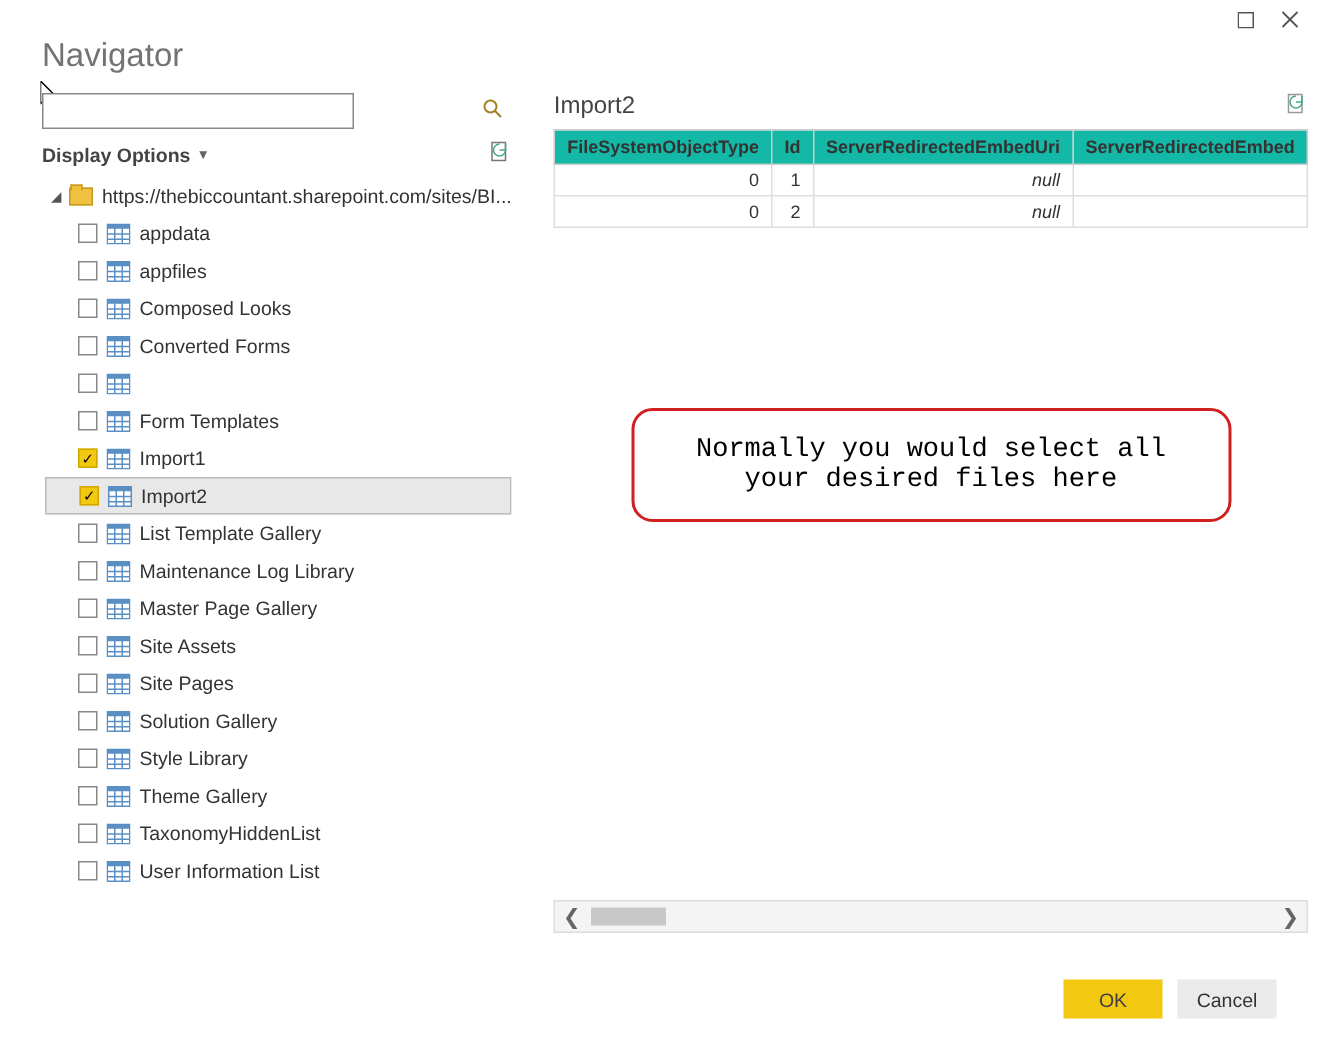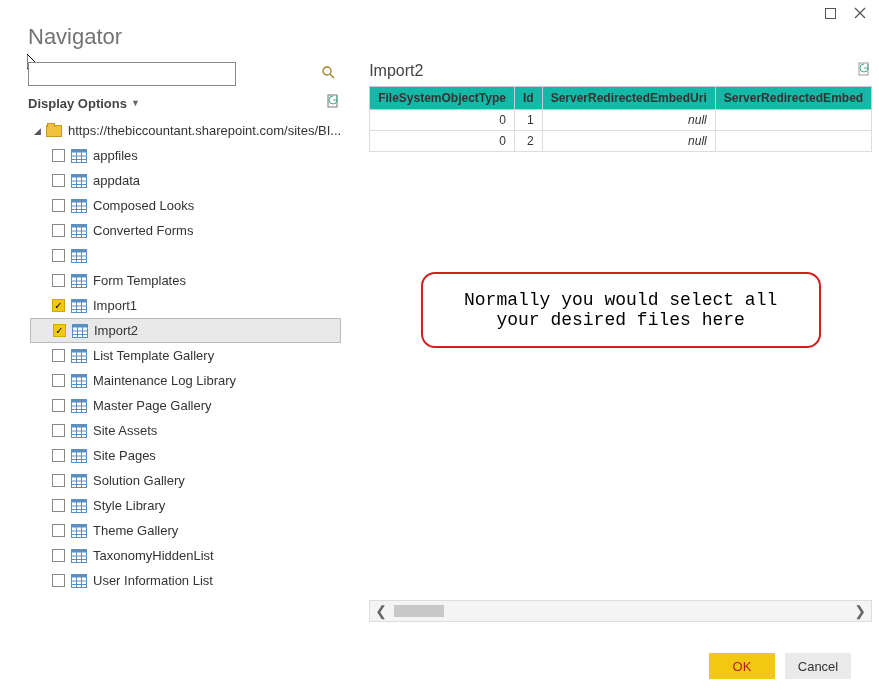--- a/index.html
+++ b/index.html
@@ -52,21 +52,21 @@
 
 .annotation { margin: 120px auto 0 auto; width: 400px; border: 2px solid #d02020; border-radius: 14px; padding: 16px 20px; text-align: center; font-size: 18px; font-family: Liberation Mono, monospace; color: #000; }
 
 .hscroll { margin-top: auto; height: 22px; background: #f4f4f4; border: 1px solid #ddd; display: flex; align-items: center; }
 .hscroll-arrow { width: 22px; text-align: center; color: #666; font-size: 14px; cursor: pointer; }
 .hscroll-thumb { width: 50px; height: 12px; background: #c8c8c8; margin-left: 2px; }
 .hscroll-track { flex: 1; }
 
 .footer { position: absolute; bottom: 20px; right: 28px; display: flex; gap: 10px; }
 .btn { min-width: 66px; height: 26px; border: none; font-size: 13px; cursor: pointer; }
-.btn-ok { background: #f2c811; color: #b91c1c; }
+.btn-ok { background: #f2c811; color: #404040; }
 .btn-cancel { background: #eaeaea; color: #333; }
 </style>
 </head>
 <body>
 
 <div class="titlebar">
   <div class="titlebar-btn">
     <svg width="11" height="11">
         <rect x="0.5" y="0.5" width="10" height="10" fill="none" stroke="#555"></rect>
       </svg>
@@ -128,35 +128,35 @@
               <span class="table-icon">
                 <svg width="16" height="14">
                   <rect x="0.5" y="0.5" width="15" height="13" fill="#fff" stroke="#5a8fc4"></rect>
                   <rect x="0.5" y="0.5" width="15" height="3" fill="#5a8fc4"></rect>
                   <line x1="5.5" y1="0.5" x2="5.5" y2="13.5" stroke="#5a8fc4"></line>
                   <line x1="10.5" y1="0.5" x2="10.5" y2="13.5" stroke="#5a8fc4"></line>
                   <line x1="0.5" y1="7" x2="15.5" y2="7" stroke="#5a8fc4"></line>
                   <line x1="0.5" y1="10.5" x2="15.5" y2="10.5" stroke="#5a8fc4"></line>
                 </svg>
               </span>
+              <span class="node-label">appdata</span>
+            </div>
+            <div class="tree-node level1">
+              <span class="chk"></span>
+              <span class="table-icon">
+                <svg width="16" height="14">
+                  <rect x="0.5" y="0.5" width="15" height="13" fill="#fff" stroke="#5a8fc4"></rect>
+                  <rect x="0.5" y="0.5" width="15" height="3" fill="#5a8fc4"></rect>
+                  <line x1="5.5" y1="0.5" x2="5.5" y2="13.5" stroke="#5a8fc4"></line>
+                  <line x1="10.5" y1="0.5" x2="10.5" y2="13.5" stroke="#5a8fc4"></line>
+                  <line x1="0.5" y1="7" x2="15.5" y2="7" stroke="#5a8fc4"></line>
+                  <line x1="0.5" y1="10.5" x2="15.5" y2="10.5" stroke="#5a8fc4"></line>
+                </svg>
+              </span>
               <span class="node-label">appfiles</span>
-            </div>
-            <div class="tree-node level1">
-              <span class="chk"></span>
-              <span class="table-icon">
-                <svg width="16" height="14">
-                  <rect x="0.5" y="0.5" width="15" height="13" fill="#fff" stroke="#5a8fc4"></rect>
-                  <rect x="0.5" y="0.5" width="15" height="3" fill="#5a8fc4"></rect>
-                  <line x1="5.5" y1="0.5" x2="5.5" y2="13.5" stroke="#5a8fc4"></line>
-                  <line x1="10.5" y1="0.5" x2="10.5" y2="13.5" stroke="#5a8fc4"></line>
-                  <line x1="0.5" y1="7" x2="15.5" y2="7" stroke="#5a8fc4"></line>
-                  <line x1="0.5" y1="10.5" x2="15.5" y2="10.5" stroke="#5a8fc4"></line>
-                </svg>
-              </span>
-              <span class="node-label">appdata</span>
             </div>
             <div class="tree-node level1">
               <span class="chk"></span>
               <span class="table-icon">
                 <svg width="16" height="14">
                   <rect x="0.5" y="0.5" width="15" height="13" fill="#fff" stroke="#5a8fc4"></rect>
                   <rect x="0.5" y="0.5" width="15" height="3" fill="#5a8fc4"></rect>
                   <line x1="5.5" y1="0.5" x2="5.5" y2="13.5" stroke="#5a8fc4"></line>
                   <line x1="10.5" y1="0.5" x2="10.5" y2="13.5" stroke="#5a8fc4"></line>
                   <line x1="0.5" y1="7" x2="15.5" y2="7" stroke="#5a8fc4"></line>

